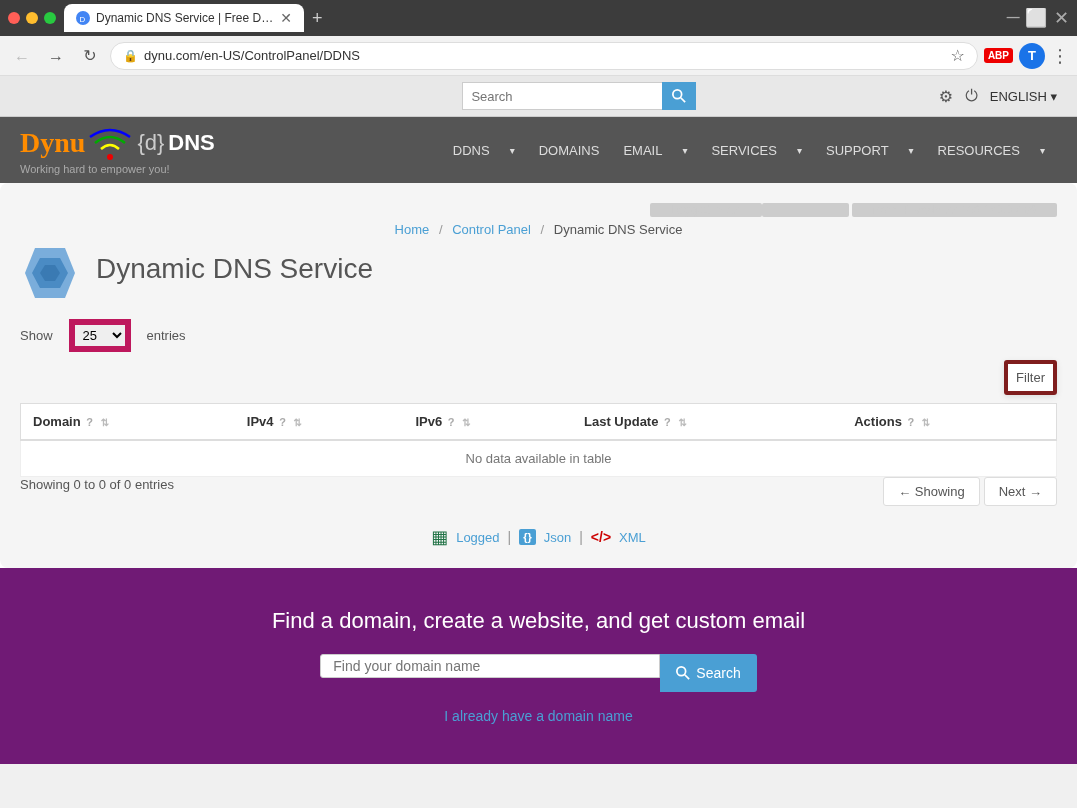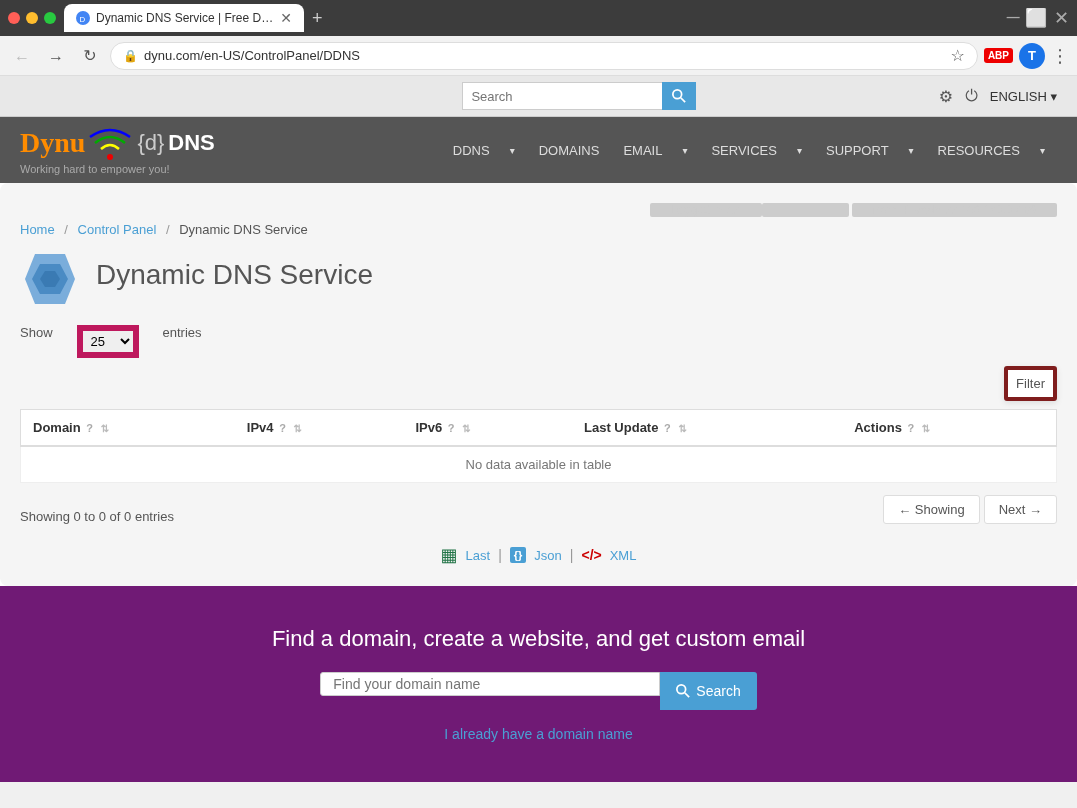--- a/index.html
+++ b/index.html
@@ -44,44 +44,44 @@
     .nav-items { display: flex; align-items: center; flex: 1; justify-content: flex-end; }
     .nav-item { color: #ddd; padding: 14px 12px; cursor: pointer; font-size: 13px; display: flex; align-items: center; gap: 20px; }
     .nav-item .arrow { font-size: 10px; }
 
     
     .content-area { background: #f5f5f5; min-height: 340px; padding: 20px; border-radius: 8px; }
     .page-header { display: flex; align-items: flex-start; gap: 16px; margin-bottom: 16px; }
     .page-icon { width: 60px; height: 60px; }
     .page-icon svg { width: 60px; height: 60px; }
     .page-title { font-size: 28px; color: #555; font-weight: normal; margin-top: 10px; }
-    .breadcrumb-bar { text-align: left; margin-bottom: 12px; }
+    .breadcrumb-bar { text-align: center; margin-bottom: 6px; }
     .breadcrumb { font-size: 13px; }
     .breadcrumb a { color: #4a9fd4; text-decoration: none; }
     .breadcrumb .separator { color: #999; margin: 0 6px; }
     .breadcrumb .current { color: #555; }
     .logged-in-bar { text-align: right; font-size: 12px; color: #999; margin-bottom: 4px; }
     .logged-in-bar span { background: #ccc; color: #ccc; padding: 0 20px; border-radius: 2px; }
 
     
     .table-controls { display: flex; align-items: center; justify-content: space-between; margin-bottom: 8px; }
-    .show-entries { display: flex; align-items: flex-start; gap: 24px; font-size: 13px; color: #555; }
+    .show-entries { display: flex; align-items: center; gap: 16px; font-size: 13px; color: #555; }
     .show-entries select { border: 6px solid #be185d; padding: 2px 4px; font-size: 13px; }
     .add-btn { background: #5bc0de; color: #fff; border: 1px solid #46b8da; padding: 6px 14px; font-size: 14px; cursor: pointer; border-radius: 3px; display: flex; align-items: center; gap: 4px; }
 
     
     .data-table { width: 100%; border-collapse: collapse; border: 1px solid #ddd; background: #fff; }
     .data-table th { background: #fff; border-bottom: 2px solid #ddd; padding: 10px 12px; text-align: left; font-size: 13px; color: #333; white-space: nowrap; }
     .data-table th .help-icon { color: #aaa; font-size: 11px; margin-left: 2px; }
     .data-table th .sort-arrows { color: #bbb; font-size: 10px; margin-left: 4px; }
     .data-table td { padding: 10px 12px; text-align: center; color: #777; font-size: 13px; border: 1px solid #eee; }
     .no-data { text-align: center; color: #777; }
 
     
-    .pagination-bar { display: flex; align-items: flex-end; justify-content: space-between; margin-top: 12px; }
+    .pagination-bar { display: flex; align-items: flex-start; justify-content: space-between; }
     .showing-text { font-size: 13px; color: #555; }
     .pagination-btns { display: flex; gap: 4px; }
     .page-btn { border: 1px solid #ddd; background: #fff; padding: 6px 14px; font-size: 13px; cursor: pointer; border-radius: 3px; color: #555; }
 
     
     .export-bar { display: flex; align-items: center; justify-content: center; gap: 8px; margin-top: 20px; }
     .export-item { display: flex; align-items: center; gap: 4px; font-size: 13px; color: #4a9fd4; cursor: pointer; text-decoration: none; }
     .separator-pipe { color: #999; }
 
     
@@ -292,21 +292,21 @@
       <span class="showing-text">Showing 0 to 0 of 0 entries</span>
       <div class="pagination-btns">
         <button class="page-btn">← Showing</button>
         <button class="page-btn">Next →</button>
       </div>
     </div>
 
     <div class="export-bar">
       <span style="color:#217346;font-size:18px;">▦</span>
       <a href="#" class="export-item">
-        <span>Last</span>
+        <span>Logged</span>
       </a>
       <span class="separator-pipe"> | </span>
       <span style="background:#4a9fd4;color:#fff;padding:2px 4px;border-radius:2px;font-size:11px;font-weight:bold;">{}</span>
       <a href="#" class="export-item">
         <span>Json</span>
       </a>
       <span class="separator-pipe"> | </span>
       <span style="color:#c00;font-size:14px;font-weight:bold;">&lt;/&gt;</span>
       <a href="#" class="export-item">
         <span>XML</span>

